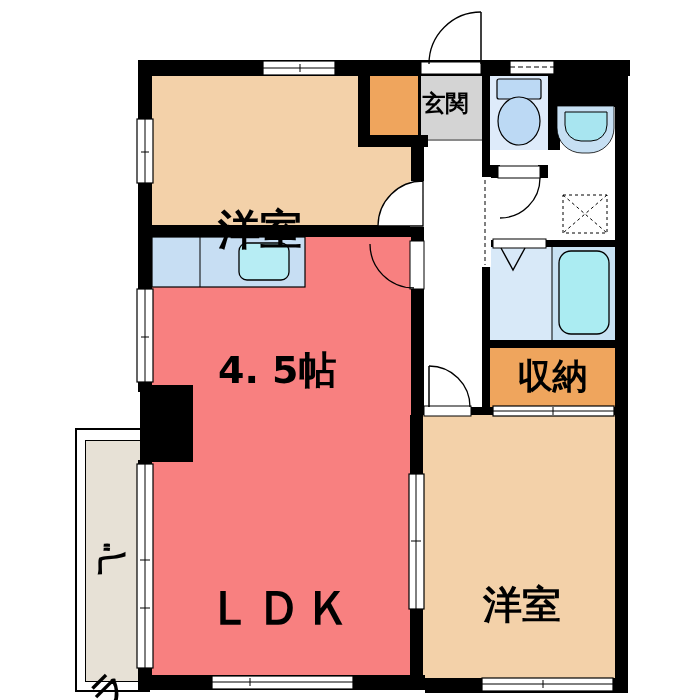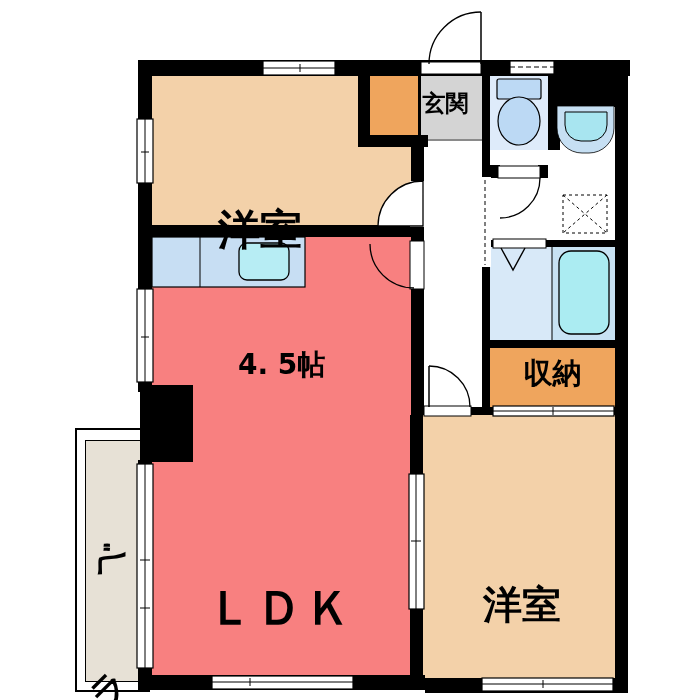--- a/index.html
+++ b/index.html
@@ -166,26 +166,26 @@
     </g>
 
     <g>
       <line x1="552" y1="247" x2="552" y2="340" stroke="#000" stroke-width="1"></line>
       <rect x="559" y="251" width="50" height="83" rx="12" fill="#ABECF2" stroke="#000" stroke-width="1.3"></rect>
     </g>
   </svg>
 
   <div class="label" style="left:218px;top:112px;font-size:42px;">
     <div>洋室</div>
-    <div style="font-size:28px;margin-top:2px;margin-left:20px;">4. 5帖</div>
+    <div style="font-size:38px;margin-top:2px;">4. 5帖</div>
   </div>
 
   <div class="label" style="left:421px;top:91px;width:49px;text-align:center;font-size:23px;">玄関</div>
 
-  <div class="label" style="left:490px;top:357px;width:125px;text-align:center;font-size:29px;">収納</div>
+  <div class="label" style="left:490px;top:357px;width:125px;text-align:center;font-size:35px;">収納</div>
 
   <div class="label" style="left:207px;top:477px;font-size:47px;">
     <div style="letter-spacing:2px;">ＬＤＫ</div>
     
   </div>
 
   <div class="label" style="left:483px;top:496px;font-size:39px;">
     <div>洋室</div>
     
   </div>

